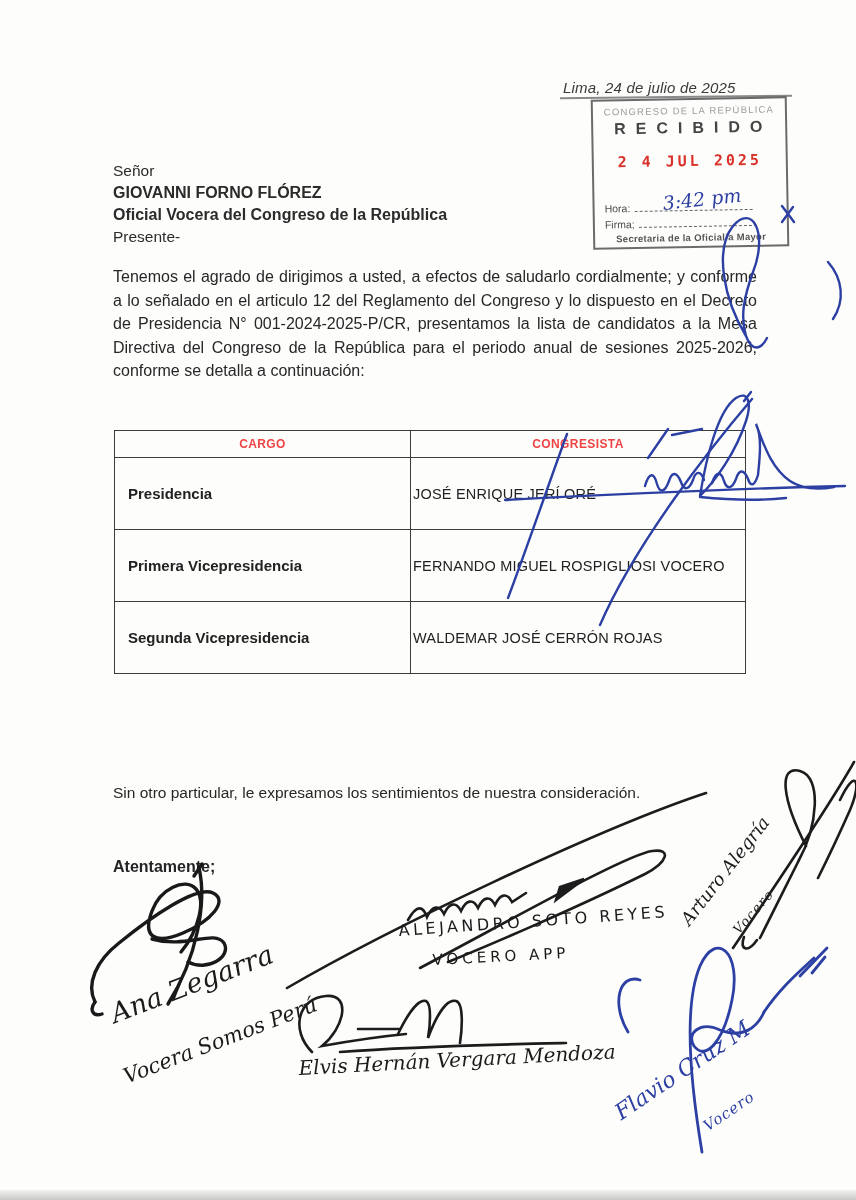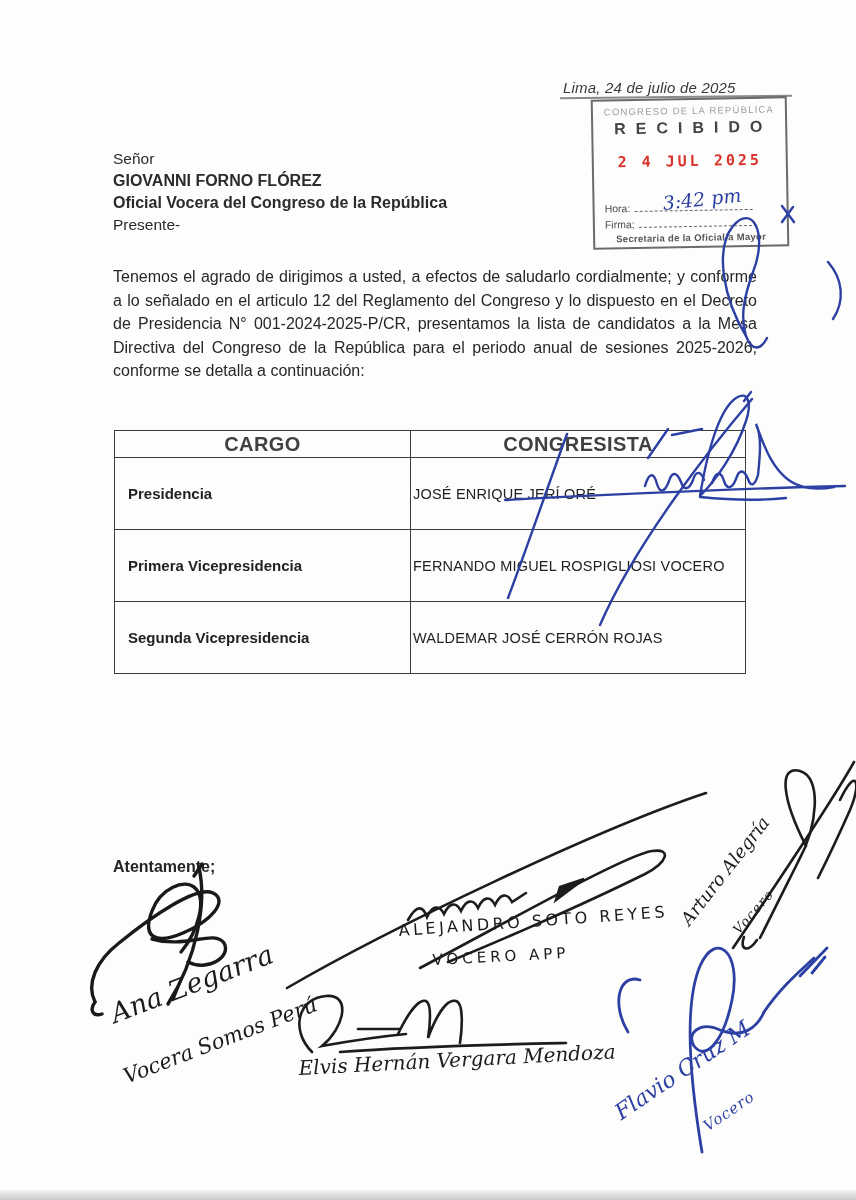--- a/index.html
+++ b/index.html
@@ -51,37 +51,37 @@
   .stamp-hora-value{
     position:absolute;left:68px;top:88px;
     font-family:"DejaVu Serif",serif;font-style:italic;
     font-size:19px;color:#2c3fa3;transform:rotate(-5deg);white-space:nowrap;
   }
   .stamp-footer{
     position:absolute;left:0;right:0;bottom:3px;
     font-size:9.5px;font-weight:700;color:#555;letter-spacing:.3px;
   }
   
-  .addressee{position:absolute;left:113px;top:148px;font-size:15.5px;line-height:22px;color:#2b2b2b;}
+  .addressee{position:absolute;left:113px;top:160px;font-size:15.5px;line-height:22px;color:#2b2b2b;}
   .addressee .bold{font-weight:700;font-size:16px;}
   .body-par{
     position:absolute;left:113px;top:265px;width:644px;
     font-size:16px;line-height:23.5px;text-align:justify;color:#272727;
   }
   
   .cand-table{
     position:absolute;left:114px;top:430px;width:632px;
     border-collapse:collapse;
   }
   .cand-table th,.cand-table td{
     border:1.4px solid #3c3c3c;box-sizing:border-box;
   }
   .cand-table th{
-    height:27px;font-size:20px;font-weight:700;letter-spacing:.4px;
-    text-align:center;color:#404040;
+    height:27px;font-size:12px;font-weight:700;letter-spacing:.4px;
+    text-align:center;color:#ef4444;
   }
   .cand-table td{
     height:72px;vertical-align:middle;font-size:14.5px;color:#222;
   }
   .cand-table td.cargo{width:296px;padding-left:13px;font-weight:700;font-size:15px;}
   .cand-table td.congresista{padding-left:2px;letter-spacing:.2px;}
   
   .closing-line{position:absolute;left:113px;top:784px;font-size:15.5px;color:#272727;}
   .signoff{position:absolute;left:113px;top:858px;font-size:16px;font-weight:700;color:#242424;}
   
@@ -152,20 +152,21 @@
         <td class="cargo">Primera Vicepresidencia</td>
         <td class="congresista">FERNANDO MIGUEL ROSPIGLIOSI VOCERO</td>
       </tr>
       <tr>
         <td class="cargo">Segunda Vicepresidencia</td>
         <td class="congresista">WALDEMAR JOSÉ CERRÓN ROJAS</td>
       </tr>
     </tbody>
   </table>
 
+  <div class="closing-line">Sin otro particular, le expresamos los sentimientos de nuestra consideración.</div>
   <div class="signoff">Atentamente;</div>
 
   <div class="hand hand-script cap-ana-name">Ana Zegarra</div>
   <div class="hand hand-script cap-ana-role">Vocera Somos Perú</div>
 
   <div class="hand hand-print cap-soto-name">ALEJANDRO SOTO REYES</div>
   <div class="hand hand-print cap-soto-role">VOCERO APP</div>
 
   <div class="hand hand-script cap-vergara-name">Elvis Hernán Vergara Mendoza</div>
 

